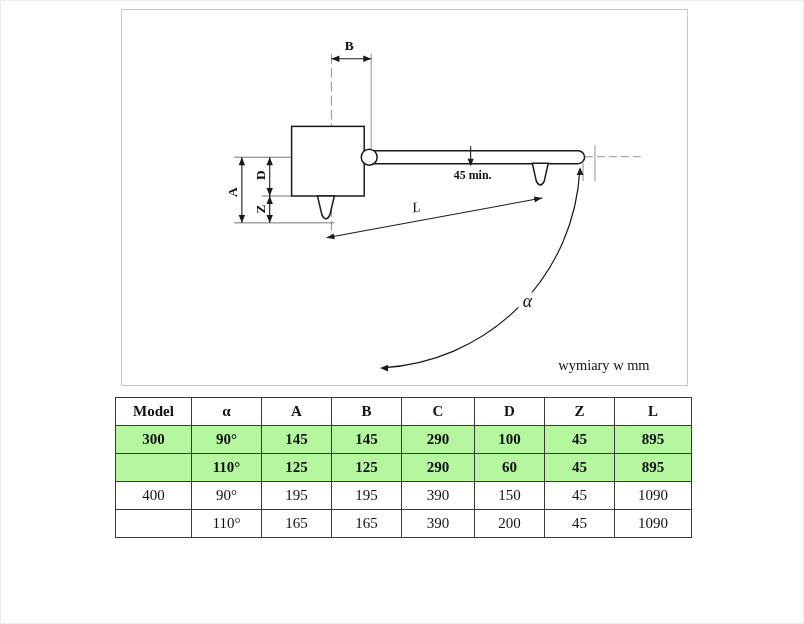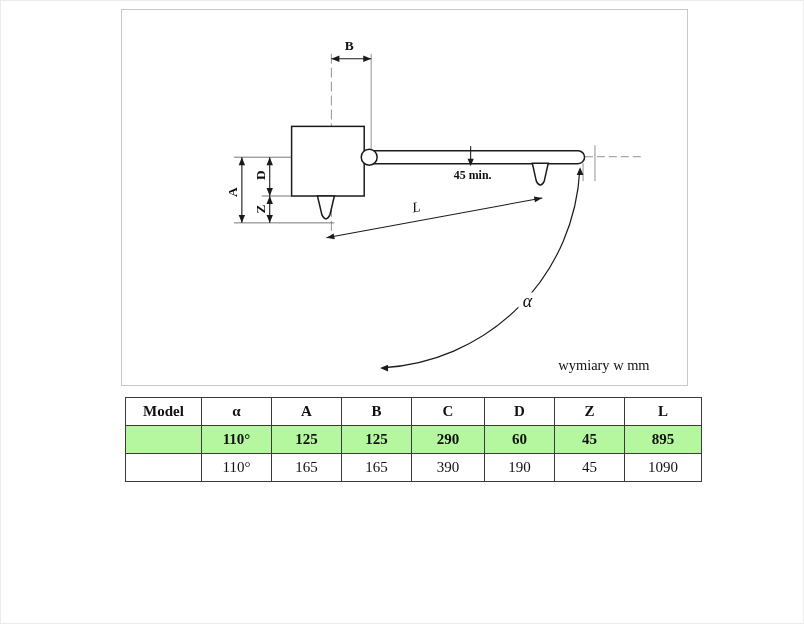--- a/index.html
+++ b/index.html
@@ -20,21 +20,21 @@
   .arrow  { fill:var(--diagram-line,#1a1a1a); stroke:none; }
   text    { font-family:"Liberation Serif", serif; fill:#111; }
   .dimlbl   { font-size:13.5px; font-weight:bold; }
   .itallbl  { font-size:14.5px; font-style:italic; }
   .alphalbl { font-size:18px; font-style:italic; }
   .minlbl   { font-size:12px; font-weight:bold; }
   .notelbl  { font-size:14.5px; }
 
   
   .dim-table { position:absolute; left:114px; top:396px; border-collapse:collapse;
-               table-layout:fixed; font-size:15px; color:#111;margin-left:10px; }
+               table-layout:fixed; font-size:15px; color:#111; }
   .dim-table th, .dim-table td { border:1px solid var(--table-border,#3a3a3a);
                text-align:center; vertical-align:middle; height:28px; padding:0 3px; }
   .dim-table th { font-weight:bold; background:#fff; }
   .dim-table td { background:#fff; font-weight:normal; }
   .dim-table tr.hl td { background:var(--highlight-green,#b5f79e); font-weight:bold; }
 </style>
 </head>
 <body>
 
 <div class="page">
@@ -135,34 +135,54 @@
         <th>A</th>
         <th>B</th>
         <th>C</th>
         <th>D</th>
         <th>Z</th>
         <th>L</th>
       </tr>
     </thead>
     <tbody>
       <tr class="hl">
+        <td>300</td>
+        <td>90°</td>
+        <td>145</td>
+        <td>145</td>
+        <td>290</td>
+        <td>100</td>
+        <td>45</td>
+        <td>895</td>
+      </tr>
+      <tr class="hl">
         <td></td>
         <td>110°</td>
         <td>125</td>
         <td>125</td>
         <td>290</td>
         <td>60</td>
         <td>45</td>
         <td>895</td>
       </tr>
       <tr>
+        <td>400</td>
+        <td>90°</td>
+        <td>195</td>
+        <td>195</td>
+        <td>390</td>
+        <td>150</td>
+        <td>45</td>
+        <td>1090</td>
+      </tr>
+      <tr>
         <td></td>
         <td>110°</td>
         <td>165</td>
         <td>165</td>
         <td>390</td>
-        <td>190</td>
+        <td>200</td>
         <td>45</td>
         <td>1090</td>
       </tr>
     </tbody>
   </table>
 </div>
 
 </body></html>

